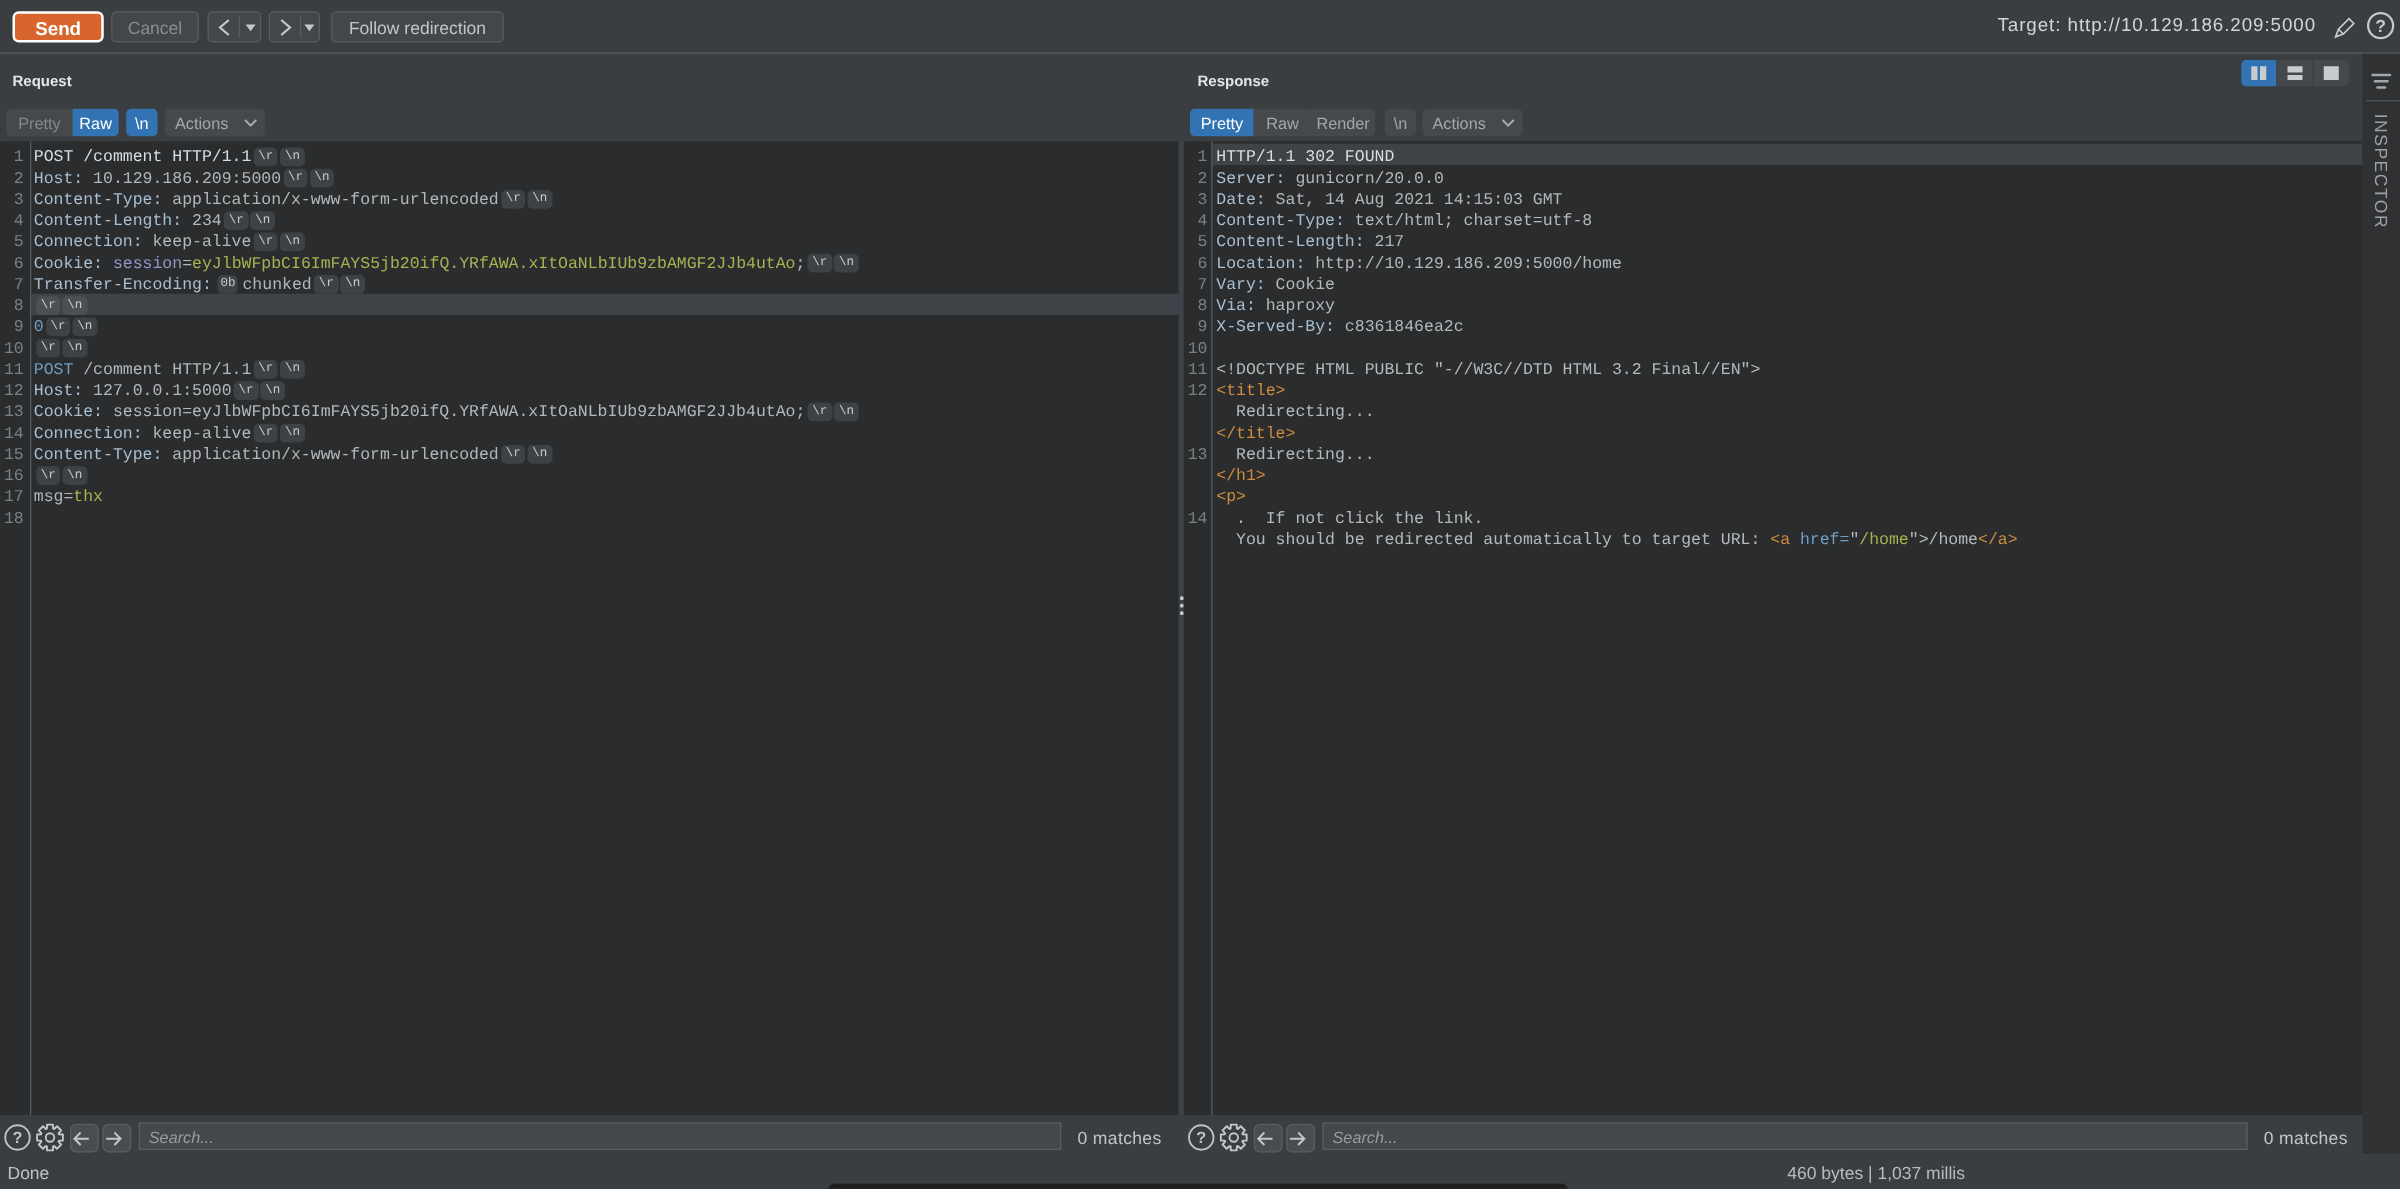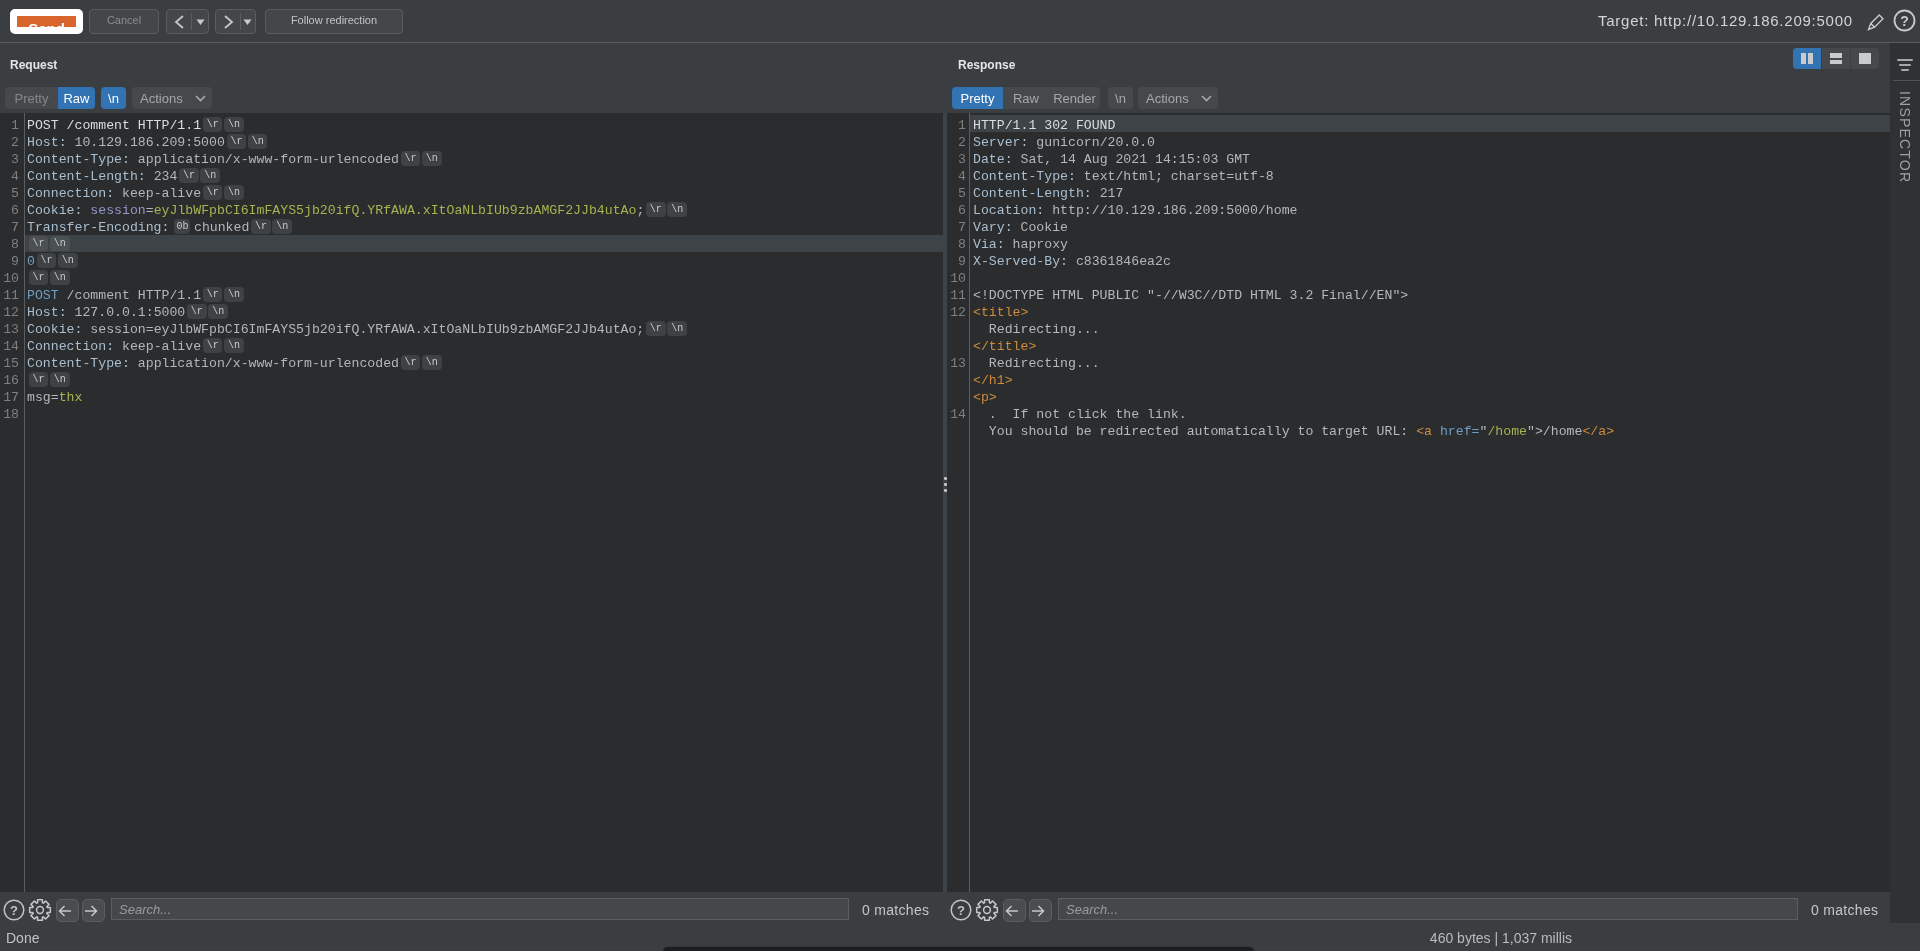--- a/index.html
+++ b/index.html
@@ -1,21 +1,21 @@
 <!DOCTYPE html>
 <html><head>
 <meta charset="utf-8">
 <style>
 html,body{margin:0;padding:0;}
 body{width:1920px;height:951px;position:relative;background:#3B3E40;font-family:"Liberation Sans",sans-serif;overflow:hidden;}
 .abs{position:absolute;}
 
 #toolbar{position:absolute;left:0;top:0;width:1920px;height:42px;background:#3B3E40;border-bottom:1px solid #595C5E;}
-.btn{position:absolute;top:9px;height:25px;box-sizing:border-box;background:#44474A;border:1px solid #5A5D60;border-radius:4px;color:#C2C5C7;font-size:11px;text-align:center;}
-#send{left:10px;width:73px;background:#D8662C;border:7px solid #ffffff;color:#FFFFFF;font-weight:bold;font-size:15px;border-radius:5px;}
+.btn{position:absolute;top:9px;height:25px;box-sizing:border-box;background:#44474A;border:1px solid #5A5D60;border-radius:4px;color:#C2C5C7;font-size:14px;text-align:center;}
+#send{left:10px;width:73px;background:#D8662C;border:2px solid #ffffff;color:#FFFFFF;font-weight:bold;font-size:15px;border-radius:5px;}
 #cancel{left:89px;width:70px;color:#8A8D90;}
 #navback{left:166px;width:43px;}
 #navfwd{left:215px;width:41px;}
 #follow{left:265px;width:138px;}
 .btnlabel{position:relative;top:4px;}
 .navsep{position:absolute;top:3px;left:24px;width:1px;height:17px;background:#5A5D60;}
 #target{position:absolute;top:12px;left:1598px;font-size:15px;letter-spacing:0.75px;color:#D2D5D7;}
 
 .ptitle{position:absolute;top:58px;font-size:12px;font-weight:bold;color:#E3E6E8;}
 .tab{position:absolute;top:87px;height:22px;box-sizing:border-box;font-size:13px;color:#A5A8AA;text-align:center;background:#46494C;}

